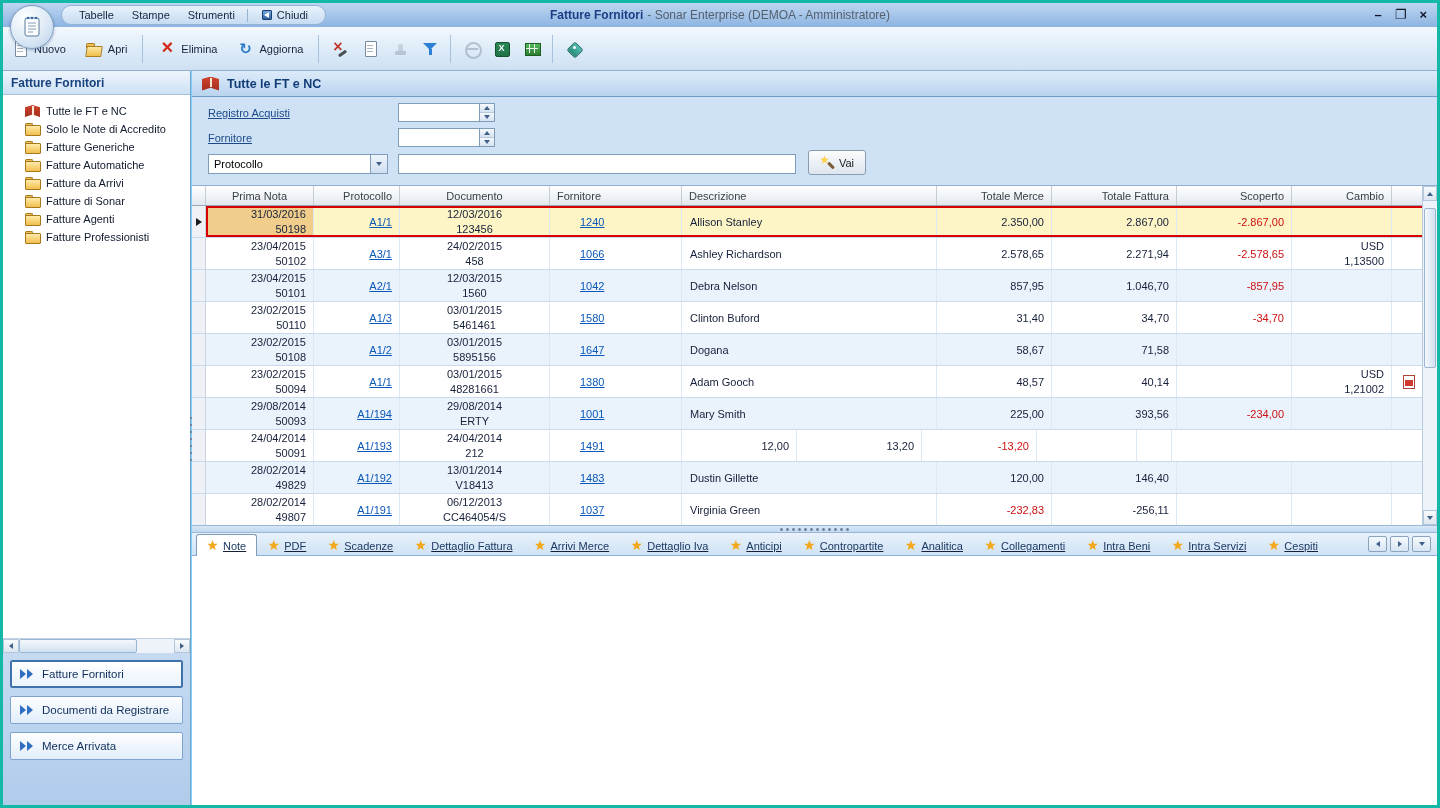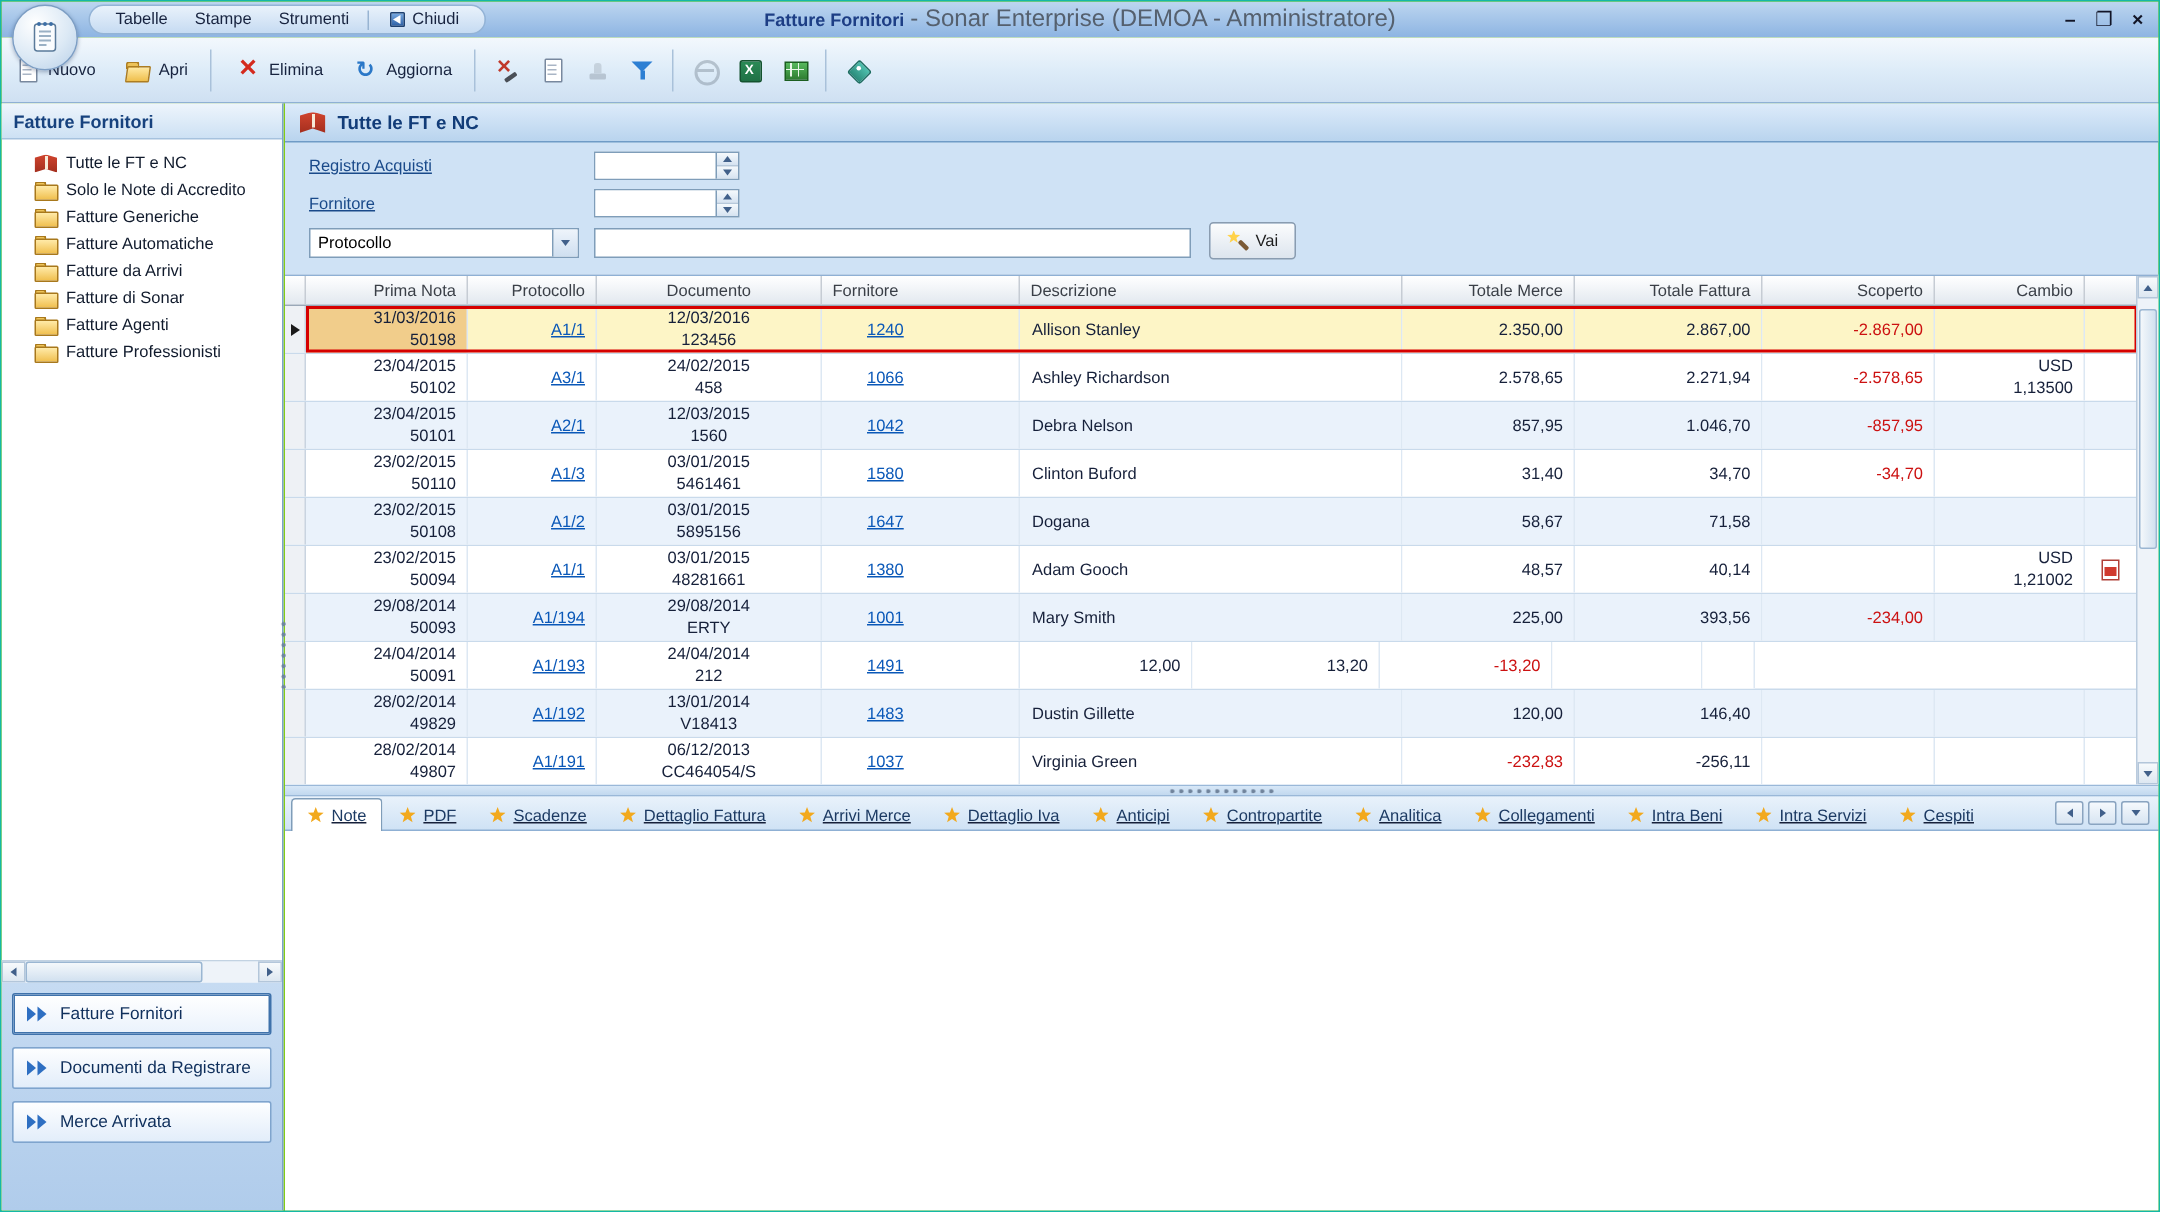--- a/index.html
+++ b/index.html
@@ -1,27 +1,27 @@
 <!DOCTYPE html>
 <html><head>
 <meta charset="utf-8">
 <style>
   *{margin:0;padding:0;box-sizing:border-box;}
   html,body{width:1440px;height:808px;}
   body{font-family:"Liberation Sans","DejaVu Sans",sans-serif;font-size:11px;color:#16203a;overflow:hidden;background:#fff;}
-  .window{position:relative;width:1440px;height:808px;border:1px solid #14b8a6;background:#84cc16;overflow:hidden;}
+  .window{position:relative;width:1440px;height:808px;border:3px solid #14b8a6;background:#7dd3fc;overflow:hidden;}
 
   
   .titlebar{position:absolute;top:0;left:0;right:0;height:24px;background:linear-gradient(#bdd6f0,#8db4e2);}
   .menu-bar{position:absolute;left:58px;top:2px;height:20px;display:flex;align-items:center;background:linear-gradient(#e9f2fb,#c6dbf2);border:1px solid #93b3d6;border-radius:11px;padding:0 8px;}
   .menu-item{height:20px;display:flex;align-items:center;gap:4px;padding:0 9px;color:#17233f;cursor:default;}
   .menu-sep{width:1px;height:13px;background:#98b4d2;margin:0 3px;}
   .title-center{position:absolute;left:0;right:0;top:0;height:24px;display:flex;align-items:center;justify-content:center;gap:4px;pointer-events:none;}
   .title-bold{font-weight:bold;color:#1d3e85;font-size:12px;}
-  .title-rest{color:#55606e;font-size:16px;}
+  .title-rest{color:#55606e;font-size:12px;}
   .win-controls{position:absolute;right:10px;top:0;height:24px;display:flex;align-items:center;gap:13px;z-index:30;}
   .win-btn{font-size:13px;font-weight:bold;color:#121527;line-height:22px;cursor:default;}
 
   
   .app-icon{position:absolute;top:2px;left:7px;width:44px;height:44px;border-radius:50%;z-index:20;
     background:radial-gradient(circle at 35% 28%,#ffffff,#dcE9f5 55%,#b7cfe8);border:1px solid #7d9ec4;
     display:flex;align-items:center;justify-content:center;box-shadow:0 1px 3px rgba(20,40,80,.35);}
 
   
   .toolbar{position:absolute;top:24px;left:0;right:0;height:44px;background:linear-gradient(#f3f8fd,#dcebf8 55%,#cfe0f2);border-bottom:1px solid #8fb0d4;
@@ -123,21 +123,21 @@
   .grow:nth-child(odd) .cells .cell{background:#eaf2fb;}
   .grow.selected .cells{outline:2px solid #d60000;outline-offset:-2px;}
   .grow.selected .cells .cell{background:#fdf5c6;}
   .grow.selected .cells .cell.c-pn{background:#f1cd8b;}
   .cell{flex:0 0 auto;border-right:1px solid #dde8f3;display:flex;flex-direction:column;justify-content:center;background:#fff;}
   .cell .l1,.cell .l2{display:block;line-height:15px;height:15px;}
   .num{align-items:flex-end;padding-right:7px;text-align:right;}
   .ctr{align-items:center;text-align:center;}
   .pdl{align-items:flex-start;padding-left:30px;}
   .pds{align-items:flex-start;padding-left:8px;}
-  .c-pn{width:108px;} .c-proto{width:86px;} .c-doc{width:150px;} .c-forn{width:132px;} .c-desc{width:255px;}
+  .c-pn{width:108px;justify-content:center;} .c-proto{width:86px;} .c-doc{width:150px;} .c-forn{width:132px;} .c-desc{width:255px;}
   .c-tm{width:115px;} .c-tf{width:125px;} .c-sc{width:115px;} .c-cam{width:100px;} .c-pdf{width:35px;align-items:center;justify-content:center;}
   .lnk{color:#0a58b8;text-decoration:underline;cursor:pointer;}
   .neg{color:#cc1111;}
   .tri{width:0;height:0;display:block;}
   .tri.up{border-left:3px solid transparent;border-right:3px solid transparent;border-bottom:4px solid #41608a;}
   .tri.down{border-left:3px solid transparent;border-right:3px solid transparent;border-top:4px solid #41608a;}
   .tri.left{border-top:3px solid transparent;border-bottom:3px solid transparent;border-right:4px solid #41608a;}
   .tri.right{border-top:3px solid transparent;border-bottom:3px solid transparent;border-left:4px solid #41608a;}
   .row-marker{width:0;height:0;border-top:4px solid transparent;border-bottom:4px solid transparent;border-left:6px solid #1b1b1b;}
   .i-pdf{position:relative;width:12px;height:14px;background:#fff;border:1px solid #b04038;display:inline-block;}

